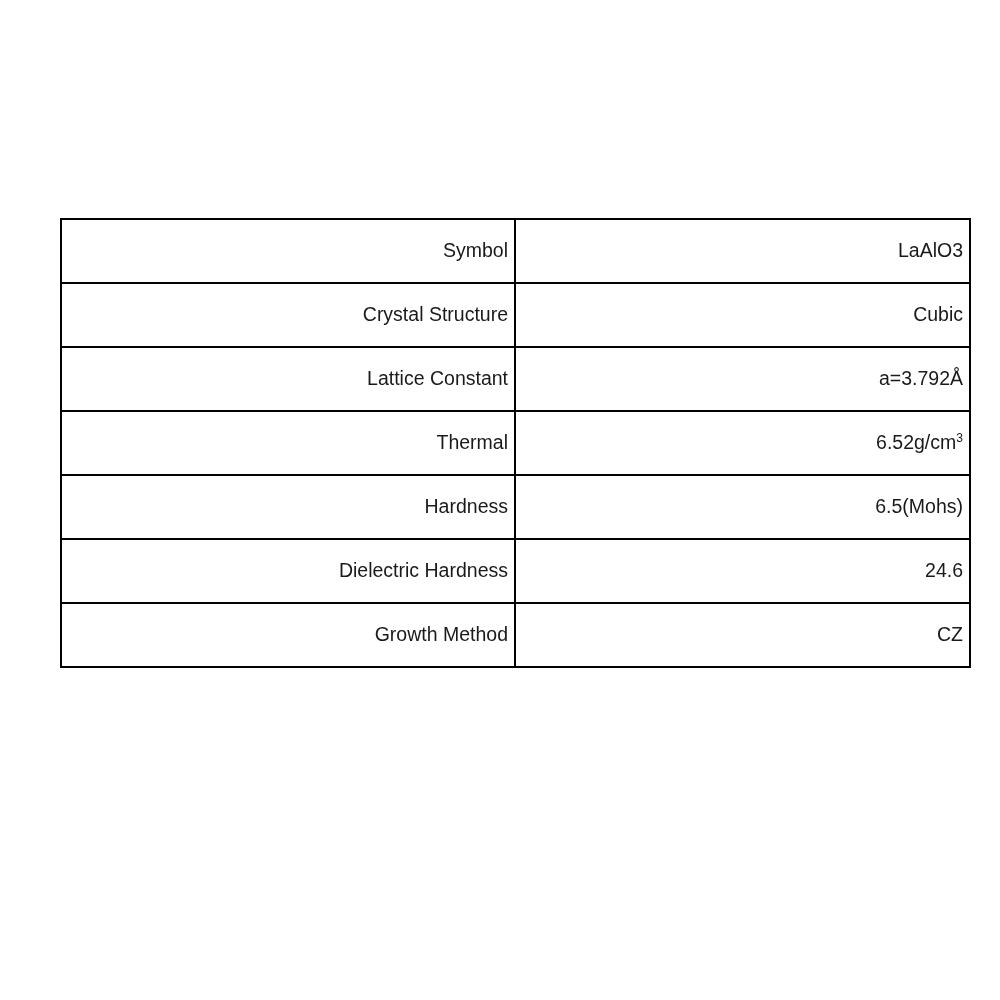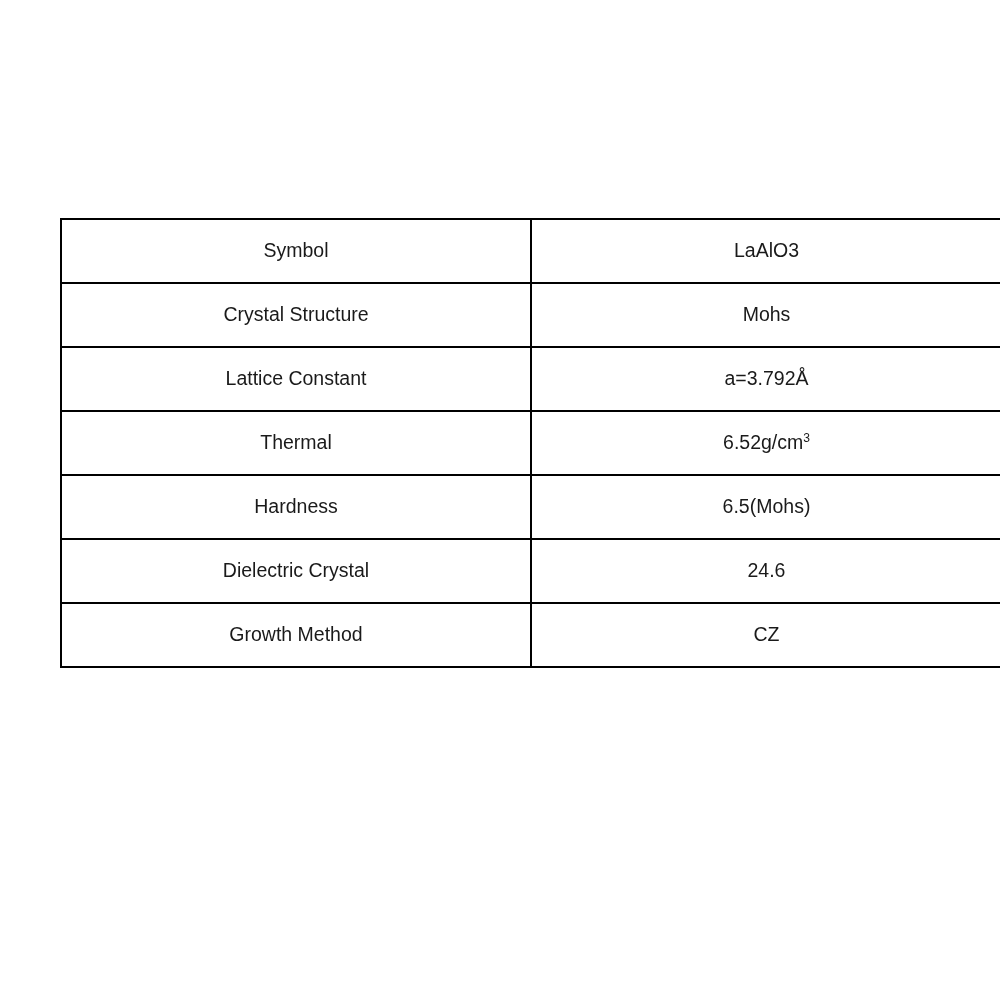--- a/index.html
+++ b/index.html
@@ -27,26 +27,26 @@
     position: absolute;
     left: 60px;
     top: 218px;
     width: 881px;
     border-collapse: collapse;
     table-layout: fixed;
   }
   .spec-table td {
     border: 2px solid #000000;
     height: 62px;
-    text-align: center;
+    text-align: right;
     vertical-align: middle;
     font-size: 19.5px;
     font-weight: 400;
     line-height: 1.2;
-    padding: 0 14px;
+    padding: 0 6px;
     color: #1a1a1a;
   }
   .spec-table td.label-cell {
     width: 440px;
   }
   .spec-table td.value-cell {
     width: 441px;
   }
   .val-wrap {
     display: inline-block;
@@ -63,36 +63,36 @@
 
 <div class="sheet">
   <table class="spec-table">
     <tbody>
       <tr>
         <td class="label-cell">Symbol</td>
         <td class="value-cell"><span class="val-wrap">LaAlO3</span><sup></sup></td>
       </tr>
       <tr>
         <td class="label-cell">Crystal Structure</td>
-        <td class="value-cell"><span class="val-wrap">Mohs</span><sup></sup></td>
+        <td class="value-cell"><span class="val-wrap">Cubic</span><sup></sup></td>
       </tr>
       <tr>
         <td class="label-cell">Lattice Constant</td>
         <td class="value-cell"><span class="val-wrap">a=3.792Å</span><sup></sup></td>
       </tr>
       <tr>
         <td class="label-cell">Thermal</td>
         <td class="value-cell"><span class="val-wrap">6.52g/cm</span><sup>3</sup></td>
       </tr>
       <tr>
         <td class="label-cell">Hardness</td>
         <td class="value-cell"><span class="val-wrap">6.5(Mohs)</span><sup></sup></td>
       </tr>
       <tr>
-        <td class="label-cell">Dielectric Crystal</td>
+        <td class="label-cell">Dielectric Hardness</td>
         <td class="value-cell"><span class="val-wrap">24.6</span><sup></sup></td>
       </tr>
       <tr>
         <td class="label-cell">Growth Method</td>
         <td class="value-cell"><span class="val-wrap">CZ</span><sup></sup></td>
       </tr>
     </tbody>
   </table>
 </div>
 

